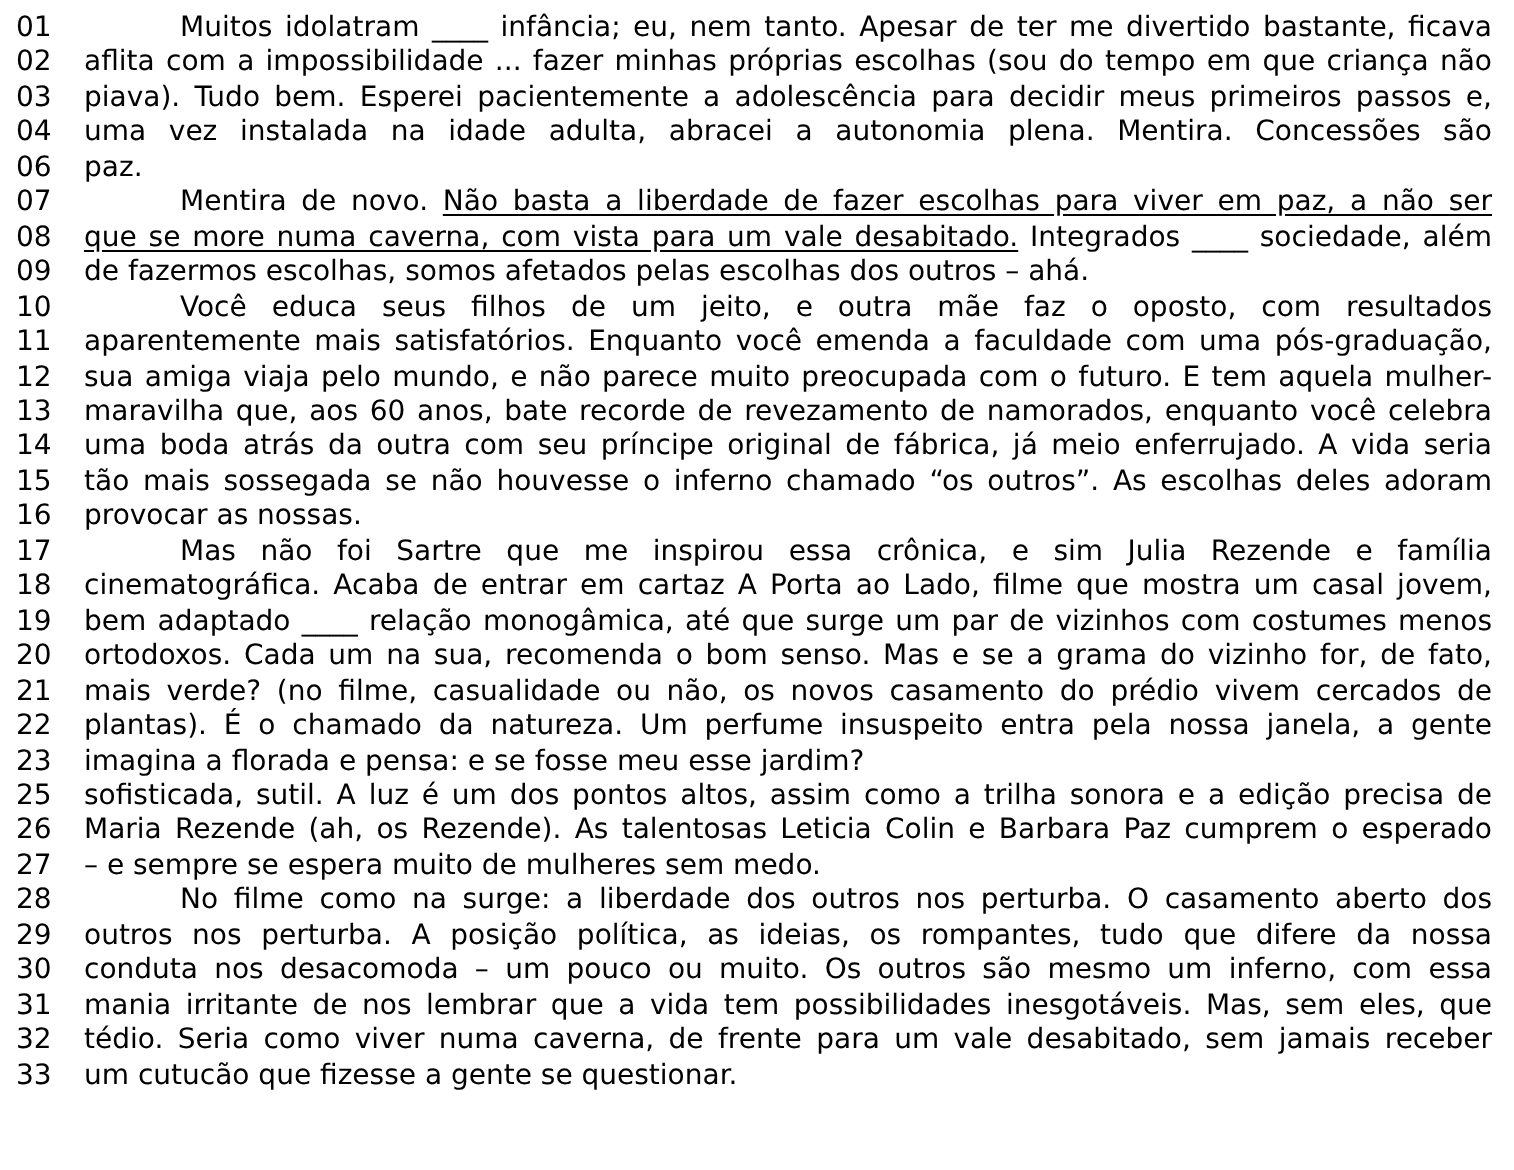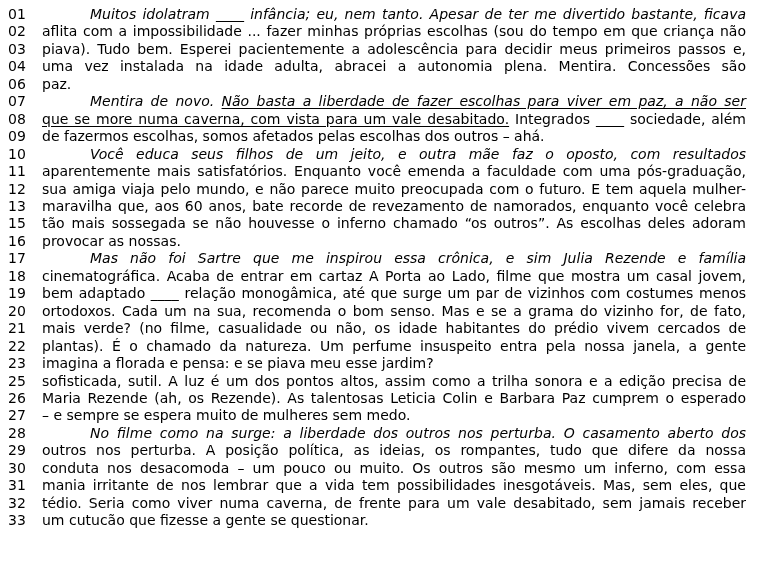--- a/index.html
+++ b/index.html
@@ -32,21 +32,20 @@
     min-width: 0;
     text-align: justify;
     text-align-last: justify;
   }
   .text.no-justify {
     text-align: left;
     text-align-last: left;
   }
   .text.indent {
     text-indent: 48px;
-    font-style: italic;
   }
   .useg {
     text-decoration: underline;
     text-underline-offset: 2px;
   }
 </style>
 </head>
 <body>
 
 <main class="page">
@@ -56,29 +55,30 @@
       <div class="line"><span class="num">03</span><span class="text"><span>piava). Tudo bem. Esperei pacientemente a adolescência para decidir meus primeiros passos e,</span></span></div>
       <div class="line"><span class="num">04</span><span class="text"><span>uma vez instalada na idade adulta, abracei a autonomia plena. Mentira. Concessões são</span></span></div>
       <div class="line"><span class="num">06</span><span class="text no-justify"><span>paz.</span></span></div>
       <div class="line"><span class="num">07</span><span class="text indent"><span>Mentira de novo. </span><span class="useg">Não basta a liberdade de fazer escolhas para viver em paz, a não ser</span></span></div>
       <div class="line"><span class="num">08</span><span class="text"><span class="useg">que se more numa caverna, com vista para um vale desabitado.</span><span> Integrados ____ sociedade, além</span></span></div>
       <div class="line"><span class="num">09</span><span class="text no-justify"><span>de fazermos escolhas, somos afetados pelas escolhas dos outros – ahá.</span></span></div>
       <div class="line"><span class="num">10</span><span class="text indent"><span>Você educa seus filhos de um jeito, e outra mãe faz o oposto, com resultados</span></span></div>
       <div class="line"><span class="num">11</span><span class="text"><span>aparentemente mais satisfatórios. Enquanto você emenda a faculdade com uma pós-graduação,</span></span></div>
       <div class="line"><span class="num">12</span><span class="text"><span>sua amiga viaja pelo mundo, e não parece muito preocupada com o futuro. E tem aquela mulher-</span></span></div>
       <div class="line"><span class="num">13</span><span class="text"><span>maravilha que, aos 60 anos, bate recorde de revezamento de namorados, enquanto você celebra</span></span></div>
+      <div class="line"><span class="num">14</span><span class="text"><span>uma boda atrás da outra com seu príncipe original de fábrica, já meio enferrujado. A vida seria</span></span></div>
       <div class="line"><span class="num">15</span><span class="text"><span>tão mais sossegada se não houvesse o inferno chamado “os outros”. As escolhas deles adoram</span></span></div>
       <div class="line"><span class="num">16</span><span class="text no-justify"><span>provocar as nossas.</span></span></div>
       <div class="line"><span class="num">17</span><span class="text indent"><span>Mas não foi Sartre que me inspirou essa crônica, e sim Julia Rezende e família</span></span></div>
       <div class="line"><span class="num">18</span><span class="text"><span>cinematográfica. Acaba de entrar em cartaz A Porta ao Lado, filme que mostra um casal jovem,</span></span></div>
       <div class="line"><span class="num">19</span><span class="text"><span>bem adaptado ____ relação monogâmica, até que surge um par de vizinhos com costumes menos</span></span></div>
       <div class="line"><span class="num">20</span><span class="text"><span>ortodoxos. Cada um na sua, recomenda o bom senso. Mas e se a grama do vizinho for, de fato,</span></span></div>
-      <div class="line"><span class="num">21</span><span class="text"><span>mais verde? (no filme, casualidade ou não, os idade habitantes do prédio vivem cercados de</span></span></div>
+      <div class="line"><span class="num">21</span><span class="text"><span>mais verde? (no filme, casualidade ou não, os novos casamento do prédio vivem cercados de</span></span></div>
       <div class="line"><span class="num">22</span><span class="text"><span>plantas). É o chamado da natureza. Um perfume insuspeito entra pela nossa janela, a gente</span></span></div>
-      <div class="line"><span class="num">23</span><span class="text no-justify"><span>imagina a florada e pensa: e se piava meu esse jardim?</span></span></div>
+      <div class="line"><span class="num">23</span><span class="text no-justify"><span>imagina a florada e pensa: e se fosse meu esse jardim?</span></span></div>
       <div class="line"><span class="num">25</span><span class="text"><span>sofisticada, sutil. A luz é um dos pontos altos, assim como a trilha sonora e a edição precisa de</span></span></div>
       <div class="line"><span class="num">26</span><span class="text"><span>Maria Rezende (ah, os Rezende). As talentosas Leticia Colin e Barbara Paz cumprem o esperado</span></span></div>
       <div class="line"><span class="num">27</span><span class="text no-justify"><span>– e sempre se espera muito de mulheres sem medo.</span></span></div>
       <div class="line"><span class="num">28</span><span class="text indent"><span>No filme como na surge: a liberdade dos outros nos perturba. O casamento aberto dos</span></span></div>
       <div class="line"><span class="num">29</span><span class="text"><span>outros nos perturba. A posição política, as ideias, os rompantes, tudo que difere da nossa</span></span></div>
       <div class="line"><span class="num">30</span><span class="text"><span>conduta nos desacomoda – um pouco ou muito. Os outros são mesmo um inferno, com essa</span></span></div>
       <div class="line"><span class="num">31</span><span class="text"><span>mania irritante de nos lembrar que a vida tem possibilidades inesgotáveis. Mas, sem eles, que</span></span></div>
       <div class="line"><span class="num">32</span><span class="text"><span>tédio. Seria como viver numa caverna, de frente para um vale desabitado, sem jamais receber</span></span></div>
       <div class="line"><span class="num">33</span><span class="text no-justify"><span>um cutucão que fizesse a gente se questionar.</span></span></div>
     </div>

